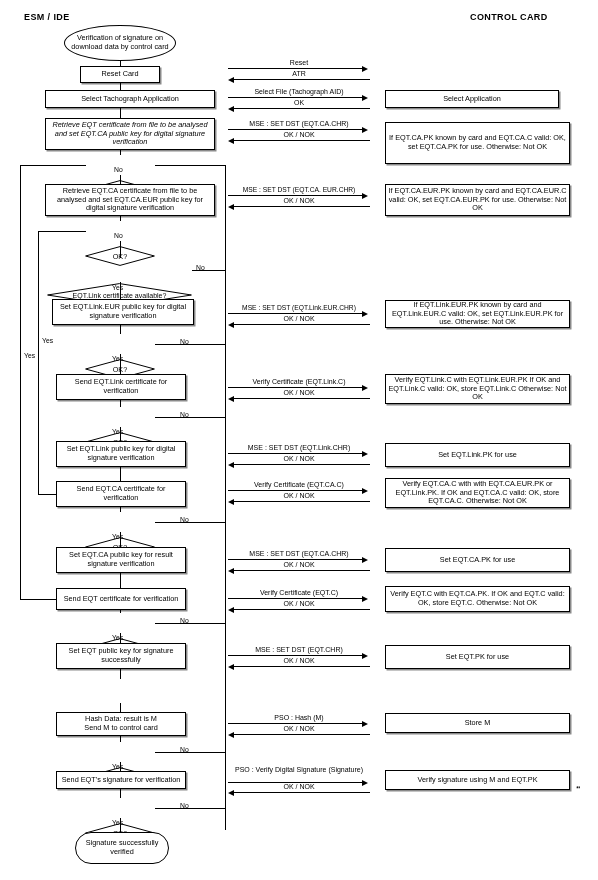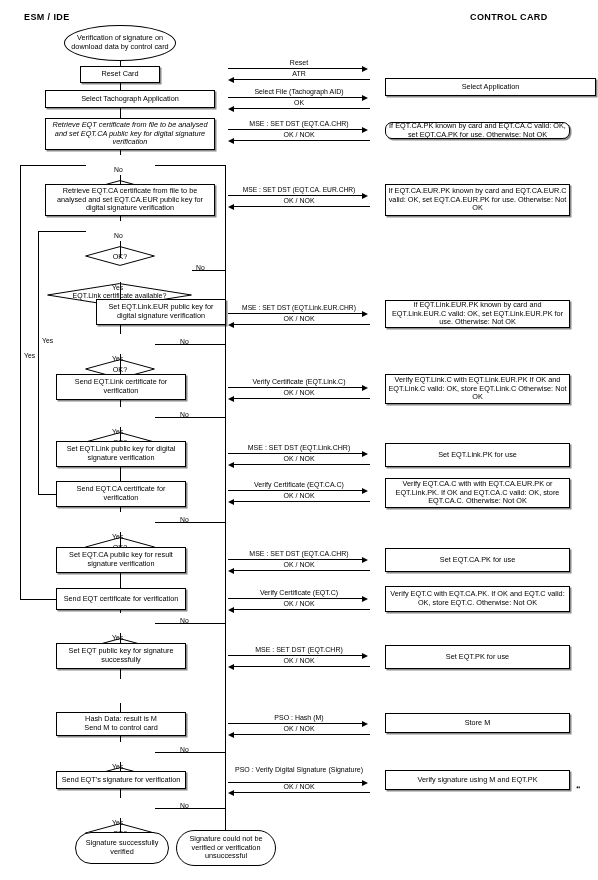--- a/index.html
+++ b/index.html
@@ -68,21 +68,21 @@
     <div class="dlabel">OK?</div>
   </div>
 
   <div class="diamond" style="left:47px;top:258px;width:145px;height:24px;">
     <svg class="dshape" viewBox="0 0 145 24" preserveAspectRatio="none">
       <polygon points="72.5,0.6 144.4,12 72.5,23.4 0.6,12" fill="#fff" stroke="#000" stroke-width="1"></polygon>
     </svg>
     <div class="dlabel" style="font-size:7px;">EQT.Link certificate available?</div>
   </div>
 
-  <div class="node shadow" style="left:52px;top:299px;width:130px;height:26px;margin-left:44px;">Set EQT.Link.EUR public key for digital signature verification</div>
+  <div class="node shadow" style="left:52px;top:299px;width:142px;height:26px;">Set EQT.Link.EUR public key for digital signature verification</div>
 
   <div class="diamond" style="left:85px;top:334px;width:70px;height:20px;">
     <svg class="dshape" viewBox="0 0 70 20" preserveAspectRatio="none">
       <polygon points="35,0.6 69.4,10 35,19.4 0.6,10" fill="#fff" stroke="#000" stroke-width="1"></polygon>
     </svg>
     <div class="dlabel">OK?</div>
   </div>
 
   <div class="node shadow" style="left:56px;top:374px;width:130px;height:26px;">Send EQT.Link certificate for verification</div>
 
@@ -134,21 +134,20 @@
 
   <div class="diamond" style="left:85px;top:798px;width:70px;height:20px;">
     <svg class="dshape" viewBox="0 0 70 20" preserveAspectRatio="none">
       <polygon points="35,0.6 69.4,10 35,19.4 0.6,10" fill="#fff" stroke="#000" stroke-width="1"></polygon>
     </svg>
     <div class="dlabel">OK?</div>
   </div>
 
   <div class="node term pill" style="left:75px;top:832px;width:94px;height:32px;">Signature successfully verified</div>
 
-  <div class="node term pill" style="left:176px;top:830px;width:100px;height:36px;">Signature could not be verified or verification unsuccessful</div>
 
   <div class="ln lnv" style="left:120px;top:61px;height:5px;"></div>
   <div class="ln lnv" style="left:120px;top:83px;height:7px;"></div>
   <div class="ln lnv" style="left:120px;top:108px;height:10px;"></div>
   <div class="ln lnv" style="left:120px;top:150px;height:5px;"></div>
   <div class="ln lnv" style="left:120px;top:175px;height:9px;"></div>
   <div class="ln lnv" style="left:120px;top:216px;height:5px;"></div>
   <div class="ln lnv" style="left:120px;top:241px;height:17px;"></div>
   <div class="ln lnv" style="left:120px;top:282px;height:17px;"></div>
   <div class="ln lnv" style="left:120px;top:325px;height:9px;"></div>
@@ -341,23 +340,23 @@
   <div class="arrowrow" style="left:228px;top:782px;width:142px;">
     <div class="bar" style="left:0;width:136px;"></div>
       <div class="head r" style="left:134px;"></div>
   </div>
   <div class="msg" style="left:228px;top:783px;width:142px;">OK / NOK</div>
   <div class="arrowrow" style="left:228px;top:792px;width:142px;">
     <div class="bar" style="left:6px;width:136px;"></div>
       <div class="head l" style="left:0;"></div>
   </div>
 
-  <div class="node shadow" style="left:385px;top:78px;width:211px;height:18px;">Select Application</div>
-
-  <div class="node shadow" style="left:385px;top:122px;width:185px;height:17px;border-radius:7px;">If EQT.CA.PK known by card and EQT.CA.C valid: OK, set EQT.CA.PK for use. Otherwise: Not OK</div>
+  <div class="node shadow" style="left:385px;top:90px;width:174px;height:18px;">Select Application</div>
+
+  <div class="node shadow" style="left:385px;top:122px;width:185px;height:42px;">If EQT.CA.PK known by card and EQT.CA.C valid: OK, set EQT.CA.PK for use. Otherwise: Not OK</div>
 
   <div class="node shadow" style="left:385px;top:184px;width:185px;height:32px;">If EQT.CA.EUR.PK known by card and EQT.CA.EUR.C valid: OK, set EQT.CA.EUR.PK for use. Otherwise: Not OK</div>
 
   <div class="node shadow" style="left:385px;top:300px;width:185px;height:28px;">If EQT.Link.EUR.PK known by card and EQT.Link.EUR.C valid: OK, set EQT.Link.EUR.PK for use. Otherwise: Not OK</div>
 
   <div class="node shadow" style="left:385px;top:443px;width:185px;height:24px;">Set EQT.Link.PK for use</div>
 
   <div class="node shadow" style="left:385px;top:374px;width:185px;height:30px;">Verify EQT.Link.C with EQT.Link.EUR.PK If OK and EQT.Link.C valid: OK, store EQT.Link.C Otherwise: Not OK</div>
 
   <div class="node shadow" style="left:385px;top:478px;width:185px;height:30px;">Verify EQT.CA.C with with EQT.CA.EUR.PK or EQT.Link.PK. If OK and EQT.CA.C valid: OK, store EQT.CA.C. Otherwise: Not OK</div>

